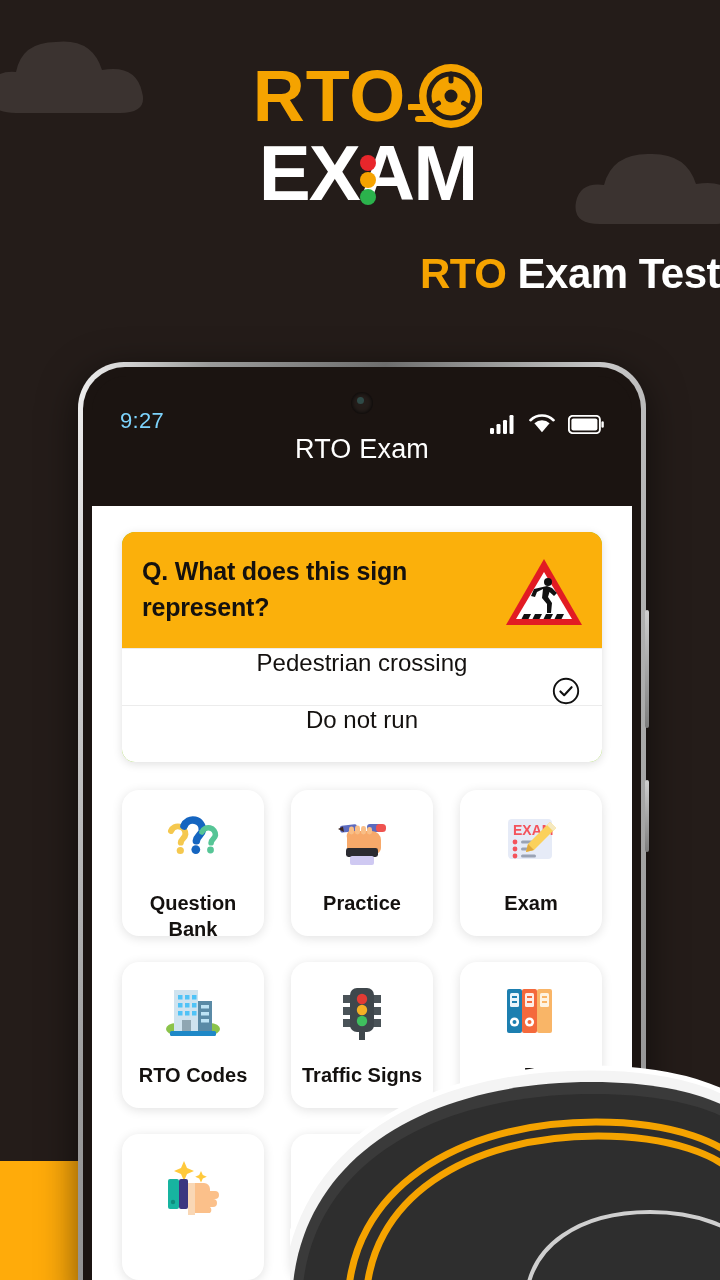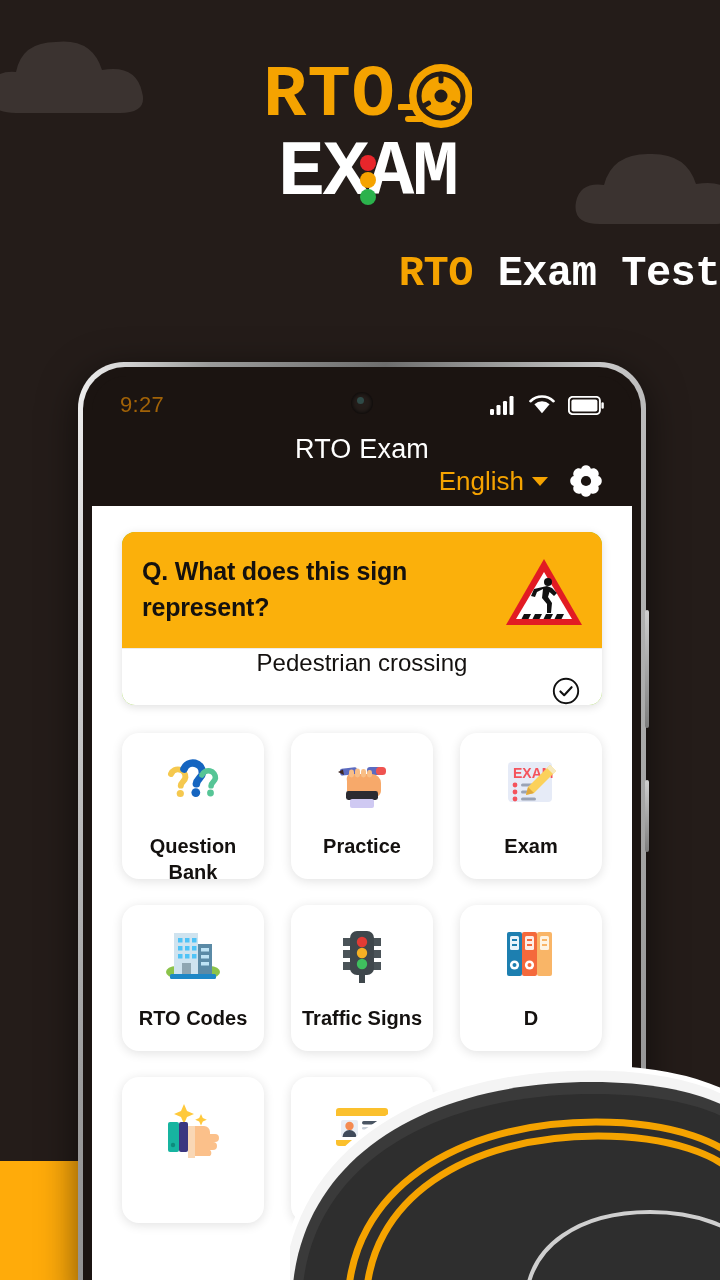--- a/index.html
+++ b/index.html
@@ -15,21 +15,21 @@
   .cloud { position:absolute; fill:#3b3330; }
   .cloud-left  { left:-14px; top:18px;  width:200px; height:110px; }
   .cloud-right { right:-34px; top:128px; width:190px; height:110px; }
 
   .corner-orange {
     position:absolute; left:0; top:1161px; width:78px; height:119px;
     background:#FFAB0A;
   }
 
   
-  .hero { position:absolute; left:15px; right:0; top:0; height:352px;font-family:Liberation Mono, monospace; }
+  .hero { position:absolute; left:15px; right:0; top:0; height:352px; }
 
   .logo-wrap {
     position:absolute; left:0; right:0; top:62px;
     display:flex; flex-direction:column; align-items:center;
   }
   .logo-rto {
     display:flex; align-items:center; justify-content:center;
     height:68px;
   }
   .logo-rto-text {
@@ -75,22 +75,22 @@
     background:#1b1411;
     overflow:hidden; position:relative;
   }
   .side-btn { position:absolute; right:-3px; width:4px; border-radius:3px;
               background:linear-gradient(180deg,#cfcfcf,#7d7d7d); }
   .side-btn.vol { top:248px; height:118px; }
   .side-btn.pow { top:418px; height:72px; }
 
   
   .statusbar {
-    height:58px; display:flex; align-items:center;
-    padding:0 28px; color:#a16207; position:relative;
+    height:58px; display:flex; align-items:flex-end;
+    padding:0 28px; color:#7dd3fc; position:relative;
   }
   .sb-time { font-size:22px; font-weight:500; letter-spacing:.3px; }
   .sb-right { margin-left:auto; display:flex; align-items:center; gap:13px; }
   .camera-dot {
     position:absolute; left:50%; transform:translateX(-50%); top:16px;
     width:22px; height:22px; border-radius:50%;
     background:#241d1a; box-shadow:inset 0 0 5px #000;
   }
   .camera-dot::after{
     content:""; position:absolute; left:6px; top:5px; width:7px; height:7px;
@@ -230,30 +230,20 @@
           <svg width="36" height="19" viewBox="0 0 36 19">
             <rect x="0.9" y="0.9" width="31" height="17.2" rx="3.6" fill="none" stroke="#fff" stroke-width="1.9"></rect>
             <rect x="3.4" y="3.4" width="26" height="12.2" rx="2" fill="#fff"></rect>
             <rect x="33.4" y="6.2" width="2.4" height="6.6" rx="1.2" fill="#fff"></rect>
           </svg>
         </span>
       </div>
 
       <div class="appbar">
         <span class="app-title">RTO Exam</span>
-        <span class="appbar-right">
-          <span class="lang">
-            <span>English</span>
-            <span class="caret"></span>
-          </span>
-          <svg width="32" height="32" viewBox="0 0 32 32">
-            <path fill="#fff" d="M16 1.6c2.6 0 4.4 1.5 4.9 3.6 2-1 4.4-.7 6.2 1.1s2.1 4.2 1.1 6.2c2.1.5 3.6 2.3 3.6 4.9s-1.5 4.4-3.6 4.9c1 2 .7 4.4-1.1 6.2s-4.2 2.1-6.2 1.1c-.5 2.1-2.3 3.6-4.9 3.6s-4.4-1.5-4.9-3.6c-2 1-4.4.7-6.2-1.1s-2.1-4.2-1.1-6.2C1.7 21.8.2 20 .2 17.4s1.5-4.4 3.6-4.9c-1-2-.7-4.4 1.1-6.2s4.2-2.1 6.2-1.1C11.6 3.1 13.4 1.6 16 1.6z" transform="translate(0,-1.4)"></path>
-            <circle cx="16" cy="16" r="5.1" fill="#1b1411"></circle>
-          </svg>
-        </span>
       </div>
 
       <div class="content">
 
         <div class="qcard">
           <div class="qhead">
             <div class="qtext">Q. What does this sign represent?</div>
             <svg class="qsign" viewBox="0 0 80 72">
               <path d="M40 3 L78 69 H2 Z" fill="#E21B23"></path>
               <path d="M40 16 L68 63 H12 Z" fill="#ffffff"></path>
@@ -267,20 +257,23 @@
               </g>
             </svg>
           </div>
 
           <div class="opt">
             <span class="opt-label">Pedestrian crossing</span>
             <svg class="opt-check" viewBox="0 0 28 28">
               <circle cx="14" cy="14" r="12.2" fill="none" stroke="#111" stroke-width="1.9"></circle>
               <path d="M8.4 14.4 l3.8 3.8 7.4-8" stroke="#111" stroke-width="2.1" fill="none" stroke-linecap="round" stroke-linejoin="round"></path>
             </svg>
+          </div>
+          <div class="opt">
+            <span class="opt-label">Do not run</span>
           </div>
         </div>
 
         <div class="grid">
 
           <div class="tile">
             <span class="tile-icon">
               <svg viewBox="0 0 62 62" width="62" height="62">
                 <path d="M9 22 a7.5 7.5 0 0 1 14.4 3.4 c-.4 3.6-4.4 4.6-4.6 8.2" stroke="#F5C84E" stroke-width="6" fill="none" stroke-linecap="round"></path>
                 <circle cx="18.3" cy="41.5" r="3.6" fill="#F5C84E"></circle>

